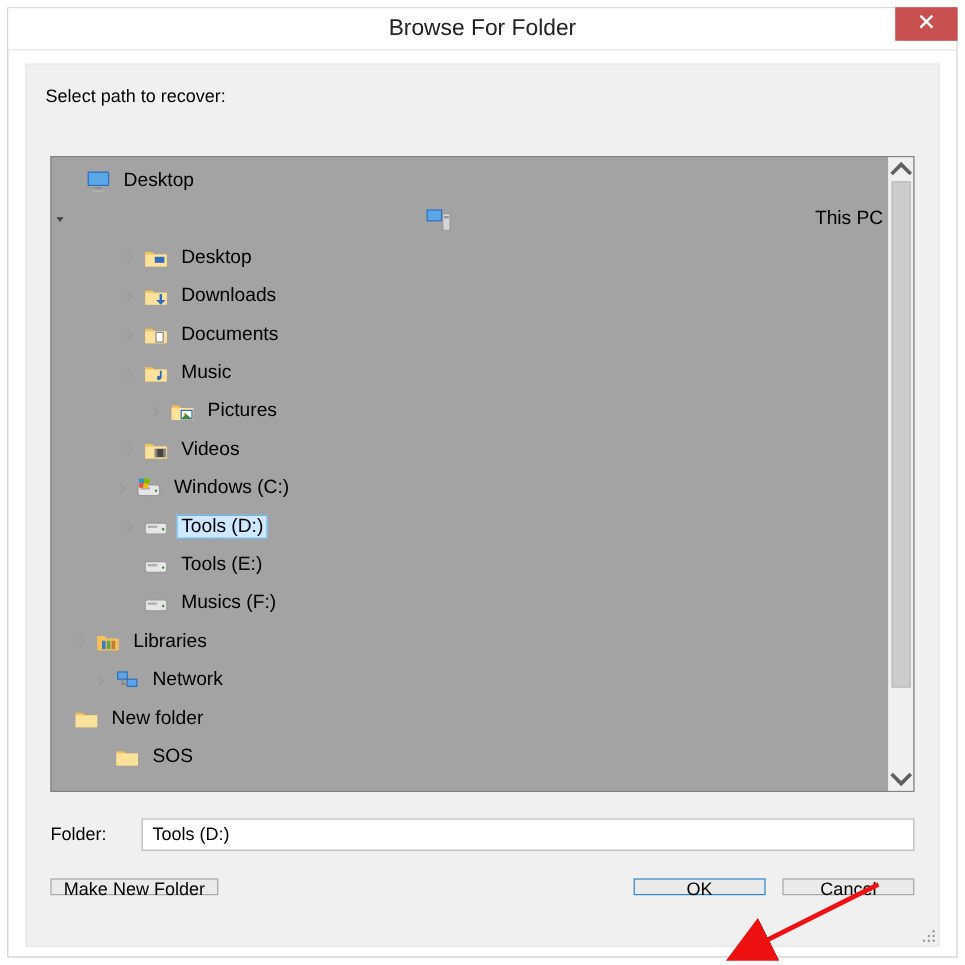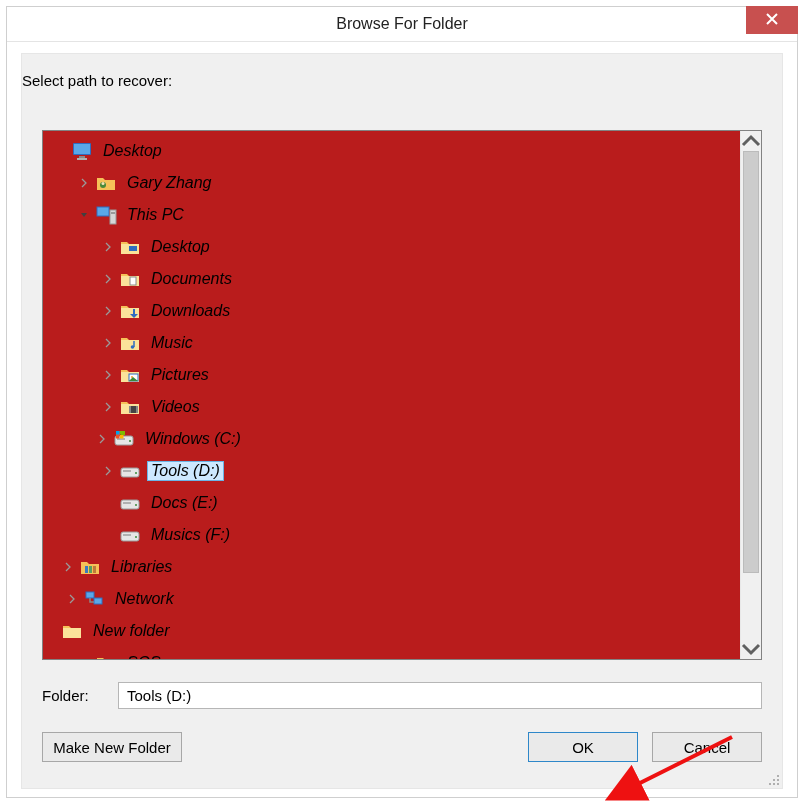--- a/index.html
+++ b/index.html
@@ -26,21 +26,21 @@
   .title-bar {
     position: relative;
     height: 34px;
     background: #fff;
     border-bottom: 1px solid #e4e4e4;
     display: flex;
     align-items: center;
     justify-content: center;
   }
   .title-text {
-    font-size: 16px;
+    font-size: 19px;
     color: #222;
   }
   .close-btn {
     position: absolute;
     right: -1px;
     top: -1px;
     width: 52px;
     height: 28px;
     background: #c8504f;
     display: flex;
@@ -54,36 +54,35 @@
     left: 14px;
     right: 14px;
     top: 46px;
     bottom: 8px;
     border: 1px solid #e6e6e6;
     background: #f0f0f0;
     box-sizing: border-box;
   }
   .instruction {
     position: absolute;
-    left: 0;
+    left: 16px;
     top: 18px;
     font-size: 15px;
     color: #000;
   }
   .tree-container {
     position: absolute;
     left: 20px;
     right: 20px;
     top: 76px;
     height: 530px;
     border: 1px solid #828282;
-    background: #b91c1c;
+    background: #a3a3a3;
     box-sizing: border-box;
     display: flex;
-    font-style: italic;
   }
   .tree {
     flex: 1;
     overflow: hidden;
     padding-top: 4px;
   }
   .scrollbar {
     width: 20px;
     background: #f0f0f0;
     position: relative;
@@ -171,21 +170,21 @@
     box-sizing: border-box;
   }
   .button-row {
     position: absolute;
     left: 20px;
     right: 20px;
     top: 678px;
     height: 32px;
   }
   .btn {
-    height: 30px;
+    height: 14px;
     background: #eaeaea;
     border: 1px solid #a7a7a7;
     font-size: 15px;
     font-family: inherit;
     cursor: pointer;
     padding: 0;
   }
   .btn-make {
     position: absolute; left: 0; top: 0; width: 140px;
   }
@@ -240,182 +239,169 @@
       <div class="tree" id="tree">
           <div class="tree-row" style="padding-left: 10px;">
             <span class="exp"></span>
             <span class="icon">
               <svg viewBox="0 0 22 22" width="22" height="22">
                 <use href="#ic-monitor"></use>
               </svg>
             </span>
             <span class="label">Desktop</span>
           </div>
+          <div class="tree-row" style=" justify-content: space-between;">
+            <span class="exp">
+              <svg viewBox="0 0 10 10">
+                <path d="M2 3 L5 7 L8 3 Z" fill="#404040"></path>
+              </svg>
+            </span>
+            <span class="icon">
+              <svg viewBox="0 0 22 22" width="22" height="22">
+                <use href="#ic-pc"></use>
+              </svg>
+            </span>
+            <span class="label">This PC</span>
+          </div>
+          <div class="tree-row" style="padding-left: 58px;">
+            <span class="exp">
+              <svg viewBox="0 0 10 10">
+                <path d="M3 1 L7 5 L3 9" stroke="#9a9a9a" stroke-width="1.3" fill="none"></path>
+              </svg>
+            </span>
+            <span class="icon">
+              <svg viewBox="0 0 22 22" width="22" height="22">
+                <use href="#ic-folder-desktop"></use>
+              </svg>
+            </span>
+            <span class="label">Desktop</span>
+          </div>
+          <div class="tree-row" style="padding-left: 58px;">
+            <span class="exp">
+              <svg viewBox="0 0 10 10">
+                <path d="M3 1 L7 5 L3 9" stroke="#9a9a9a" stroke-width="1.3" fill="none"></path>
+              </svg>
+            </span>
+            <span class="icon">
+              <svg viewBox="0 0 22 22" width="22" height="22">
+                <use href="#ic-folder-down"></use>
+              </svg>
+            </span>
+            <span class="label">Downloads</span>
+          </div>
+          <div class="tree-row" style="padding-left: 58px;">
+            <span class="exp">
+              <svg viewBox="0 0 10 10">
+                <path d="M3 1 L7 5 L3 9" stroke="#9a9a9a" stroke-width="1.3" fill="none"></path>
+              </svg>
+            </span>
+            <span class="icon">
+              <svg viewBox="0 0 22 22" width="22" height="22">
+                <use href="#ic-folder-docs"></use>
+              </svg>
+            </span>
+            <span class="label">Documents</span>
+          </div>
+          <div class="tree-row" style="padding-left: 58px;">
+            <span class="exp">
+              <svg viewBox="0 0 10 10">
+                <path d="M3 1 L7 5 L3 9" stroke="#9a9a9a" stroke-width="1.3" fill="none"></path>
+              </svg>
+            </span>
+            <span class="icon">
+              <svg viewBox="0 0 22 22" width="22" height="22">
+                <use href="#ic-folder-music"></use>
+              </svg>
+            </span>
+            <span class="label">Music</span>
+          </div>
+          <div class="tree-row" style="padding-left: 80px;">
+            <span class="exp">
+              <svg viewBox="0 0 10 10">
+                <path d="M3 1 L7 5 L3 9" stroke="#9a9a9a" stroke-width="1.3" fill="none"></path>
+              </svg>
+            </span>
+            <span class="icon">
+              <svg viewBox="0 0 22 22" width="22" height="22">
+                <use href="#ic-folder-pics"></use>
+              </svg>
+            </span>
+            <span class="label">Pictures</span>
+          </div>
+          <div class="tree-row" style="padding-left: 58px;">
+            <span class="exp">
+              <svg viewBox="0 0 10 10">
+                <path d="M3 1 L7 5 L3 9" stroke="#9a9a9a" stroke-width="1.3" fill="none"></path>
+              </svg>
+            </span>
+            <span class="icon">
+              <svg viewBox="0 0 22 22" width="22" height="22">
+                <use href="#ic-folder-video"></use>
+              </svg>
+            </span>
+            <span class="label">Videos</span>
+          </div>
+          <div class="tree-row" style="padding-left: 52px; text-align: right;">
+            <span class="exp">
+              <svg viewBox="0 0 10 10">
+                <path d="M3 1 L7 5 L3 9" stroke="#9a9a9a" stroke-width="1.3" fill="none"></path>
+              </svg>
+            </span>
+            <span class="icon">
+              <svg viewBox="0 0 22 22" width="22" height="22">
+                <use href="#ic-drive-win"></use>
+              </svg>
+            </span>
+            <span class="label">Windows (C:)</span>
+          </div>
+          <div class="tree-row selected" style="padding-left: 58px;">
+            <span class="exp">
+              <svg viewBox="0 0 10 10">
+                <path d="M3 1 L7 5 L3 9" stroke="#9a9a9a" stroke-width="1.3" fill="none"></path>
+              </svg>
+            </span>
+            <span class="icon">
+              <svg viewBox="0 0 22 22" width="22" height="22">
+                <use href="#ic-drive"></use>
+              </svg>
+            </span>
+            <span class="label">Tools (D:)</span>
+          </div>
+          <div class="tree-row" style="padding-left: 58px;">
+            <span class="exp"></span>
+            <span class="icon">
+              <svg viewBox="0 0 22 22" width="22" height="22">
+                <use href="#ic-drive"></use>
+              </svg>
+            </span>
+            <span class="label">Tools (E:)</span>
+          </div>
+          <div class="tree-row" style="padding-left: 58px;">
+            <span class="exp"></span>
+            <span class="icon">
+              <svg viewBox="0 0 22 22" width="22" height="22">
+                <use href="#ic-drive"></use>
+              </svg>
+            </span>
+            <span class="label">Musics (F:)</span>
+          </div>
+          <div class="tree-row" style="padding-left: 18px;">
+            <span class="exp">
+              <svg viewBox="0 0 10 10">
+                <path d="M3 1 L7 5 L3 9" stroke="#9a9a9a" stroke-width="1.3" fill="none"></path>
+              </svg>
+            </span>
+            <span class="icon">
+              <svg viewBox="0 0 22 22" width="22" height="22">
+                <use href="#ic-libraries"></use>
+              </svg>
+            </span>
+            <span class="label">Libraries</span>
+          </div>
           <div class="tree-row" style="padding-left: 34px;">
-            <span class="exp">
-              <svg viewBox="0 0 10 10">
-                <path d="M3 1 L7 5 L3 9" stroke="#9a9a9a" stroke-width="1.3" fill="none"></path>
-              </svg>
-            </span>
-            <span class="icon">
-              <svg viewBox="0 0 22 22" width="22" height="22">
-                <use href="#ic-user-folder"></use>
-              </svg>
-            </span>
-            <span class="label">Gary Zhang</span>
-          </div>
-          <div class="tree-row" style="padding-left: 34px;">
-            <span class="exp">
-              <svg viewBox="0 0 10 10">
-                <path d="M2 3 L5 7 L8 3 Z" fill="#404040"></path>
-              </svg>
-            </span>
-            <span class="icon">
-              <svg viewBox="0 0 22 22" width="22" height="22">
-                <use href="#ic-pc"></use>
-              </svg>
-            </span>
-            <span class="label">This PC</span>
-          </div>
-          <div class="tree-row" style="padding-left: 58px;">
-            <span class="exp">
-              <svg viewBox="0 0 10 10">
-                <path d="M3 1 L7 5 L3 9" stroke="#9a9a9a" stroke-width="1.3" fill="none"></path>
-              </svg>
-            </span>
-            <span class="icon">
-              <svg viewBox="0 0 22 22" width="22" height="22">
-                <use href="#ic-folder-desktop"></use>
-              </svg>
-            </span>
-            <span class="label">Desktop</span>
-          </div>
-          <div class="tree-row" style="padding-left: 58px;">
-            <span class="exp">
-              <svg viewBox="0 0 10 10">
-                <path d="M3 1 L7 5 L3 9" stroke="#9a9a9a" stroke-width="1.3" fill="none"></path>
-              </svg>
-            </span>
-            <span class="icon">
-              <svg viewBox="0 0 22 22" width="22" height="22">
-                <use href="#ic-folder-docs"></use>
-              </svg>
-            </span>
-            <span class="label">Documents</span>
-          </div>
-          <div class="tree-row" style="padding-left: 58px;">
-            <span class="exp">
-              <svg viewBox="0 0 10 10">
-                <path d="M3 1 L7 5 L3 9" stroke="#9a9a9a" stroke-width="1.3" fill="none"></path>
-              </svg>
-            </span>
-            <span class="icon">
-              <svg viewBox="0 0 22 22" width="22" height="22">
-                <use href="#ic-folder-down"></use>
-              </svg>
-            </span>
-            <span class="label">Downloads</span>
-          </div>
-          <div class="tree-row" style="padding-left: 58px;">
-            <span class="exp">
-              <svg viewBox="0 0 10 10">
-                <path d="M3 1 L7 5 L3 9" stroke="#9a9a9a" stroke-width="1.3" fill="none"></path>
-              </svg>
-            </span>
-            <span class="icon">
-              <svg viewBox="0 0 22 22" width="22" height="22">
-                <use href="#ic-folder-music"></use>
-              </svg>
-            </span>
-            <span class="label">Music</span>
-          </div>
-          <div class="tree-row" style="padding-left: 58px;">
-            <span class="exp">
-              <svg viewBox="0 0 10 10">
-                <path d="M3 1 L7 5 L3 9" stroke="#9a9a9a" stroke-width="1.3" fill="none"></path>
-              </svg>
-            </span>
-            <span class="icon">
-              <svg viewBox="0 0 22 22" width="22" height="22">
-                <use href="#ic-folder-pics"></use>
-              </svg>
-            </span>
-            <span class="label">Pictures</span>
-          </div>
-          <div class="tree-row" style="padding-left: 58px;">
-            <span class="exp">
-              <svg viewBox="0 0 10 10">
-                <path d="M3 1 L7 5 L3 9" stroke="#9a9a9a" stroke-width="1.3" fill="none"></path>
-              </svg>
-            </span>
-            <span class="icon">
-              <svg viewBox="0 0 22 22" width="22" height="22">
-                <use href="#ic-folder-video"></use>
-              </svg>
-            </span>
-            <span class="label">Videos</span>
-          </div>
-          <div class="tree-row" style="padding-left: 52px; text-align: right;">
-            <span class="exp">
-              <svg viewBox="0 0 10 10">
-                <path d="M3 1 L7 5 L3 9" stroke="#9a9a9a" stroke-width="1.3" fill="none"></path>
-              </svg>
-            </span>
-            <span class="icon">
-              <svg viewBox="0 0 22 22" width="22" height="22">
-                <use href="#ic-drive-win"></use>
-              </svg>
-            </span>
-            <span class="label">Windows (C:)</span>
-          </div>
-          <div class="tree-row selected" style="padding-left: 58px;">
-            <span class="exp">
-              <svg viewBox="0 0 10 10">
-                <path d="M3 1 L7 5 L3 9" stroke="#9a9a9a" stroke-width="1.3" fill="none"></path>
-              </svg>
-            </span>
-            <span class="icon">
-              <svg viewBox="0 0 22 22" width="22" height="22">
-                <use href="#ic-drive"></use>
-              </svg>
-            </span>
-            <span class="label">Tools (D:)</span>
-          </div>
-          <div class="tree-row" style="padding-left: 58px;">
-            <span class="exp"></span>
-            <span class="icon">
-              <svg viewBox="0 0 22 22" width="22" height="22">
-                <use href="#ic-drive"></use>
-              </svg>
-            </span>
-            <span class="label">Docs (E:)</span>
-          </div>
-          <div class="tree-row" style="padding-left: 58px;">
-            <span class="exp"></span>
-            <span class="icon">
-              <svg viewBox="0 0 22 22" width="22" height="22">
-                <use href="#ic-drive"></use>
-              </svg>
-            </span>
-            <span class="label">Musics (F:)</span>
-          </div>
-          <div class="tree-row" style="padding-left: 18px;">
-            <span class="exp">
-              <svg viewBox="0 0 10 10">
-                <path d="M3 1 L7 5 L3 9" stroke="#9a9a9a" stroke-width="1.3" fill="none"></path>
-              </svg>
-            </span>
-            <span class="icon">
-              <svg viewBox="0 0 22 22" width="22" height="22">
-                <use href="#ic-libraries"></use>
-              </svg>
-            </span>
-            <span class="label">Libraries</span>
-          </div>
-          <div class="tree-row" style="padding-left: 22px;">
             <span class="exp">
               <svg viewBox="0 0 10 10">
                 <path d="M3 1 L7 5 L3 9" stroke="#9a9a9a" stroke-width="1.3" fill="none"></path>
               </svg>
             </span>
             <span class="icon">
               <svg viewBox="0 0 22 22" width="22" height="22">
                 <use href="#ic-network"></use>
               </svg>
             </span>

